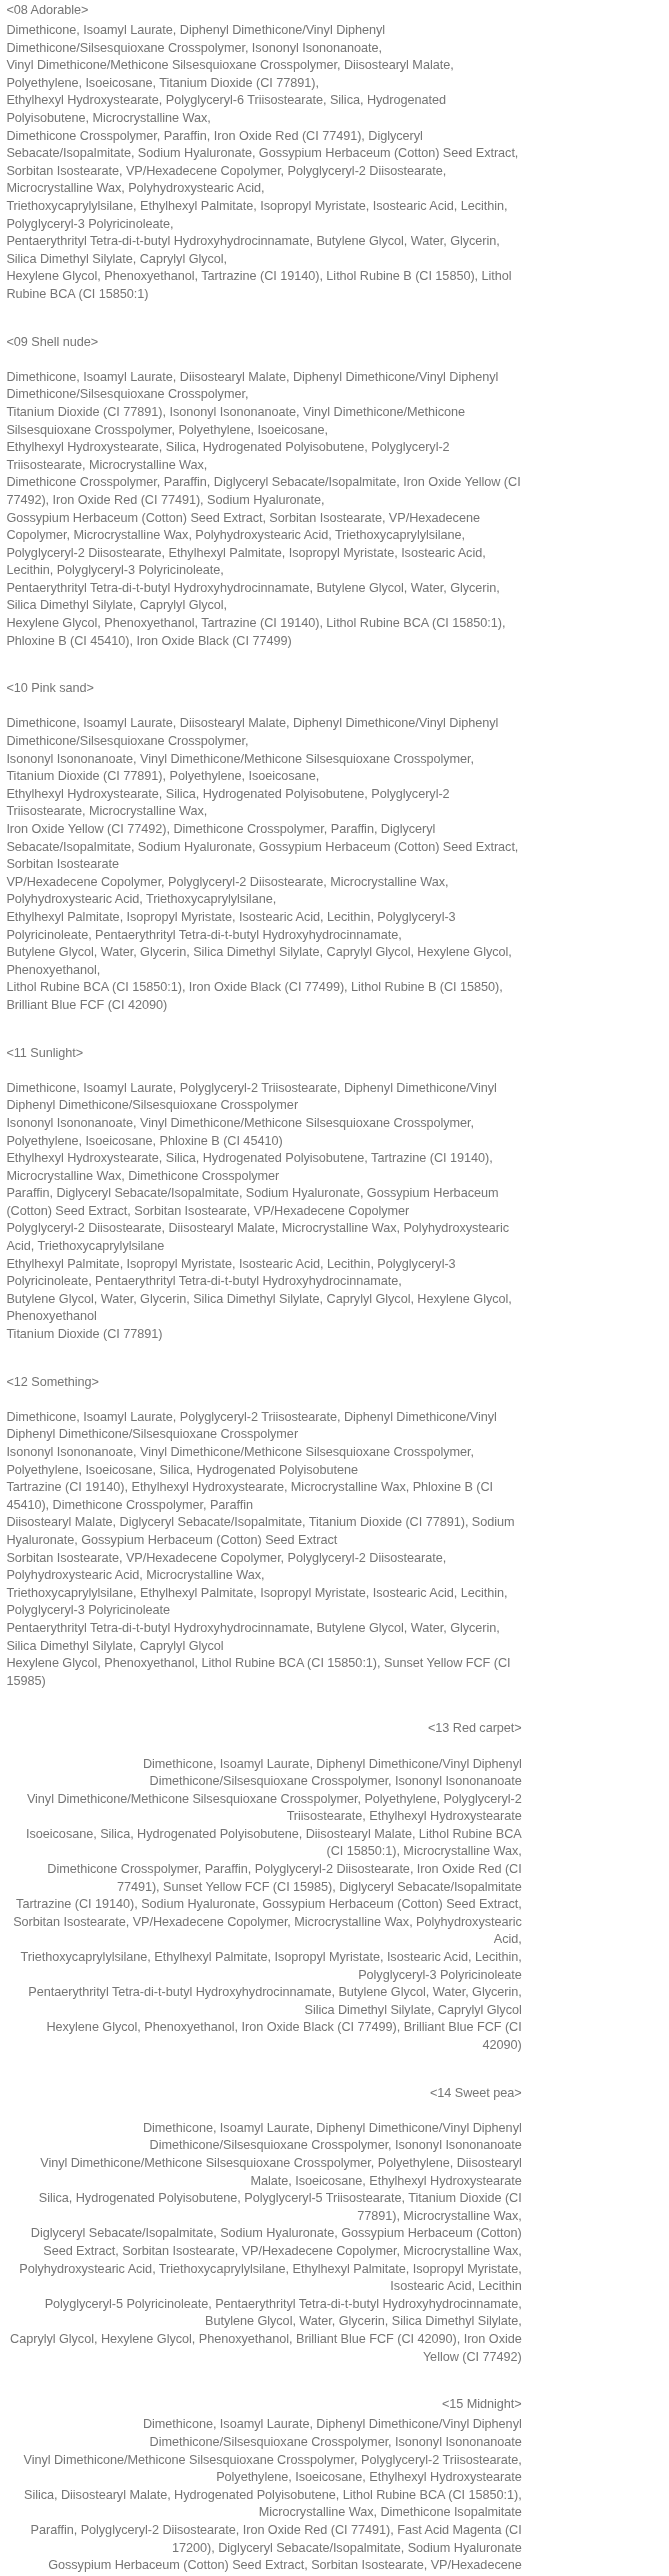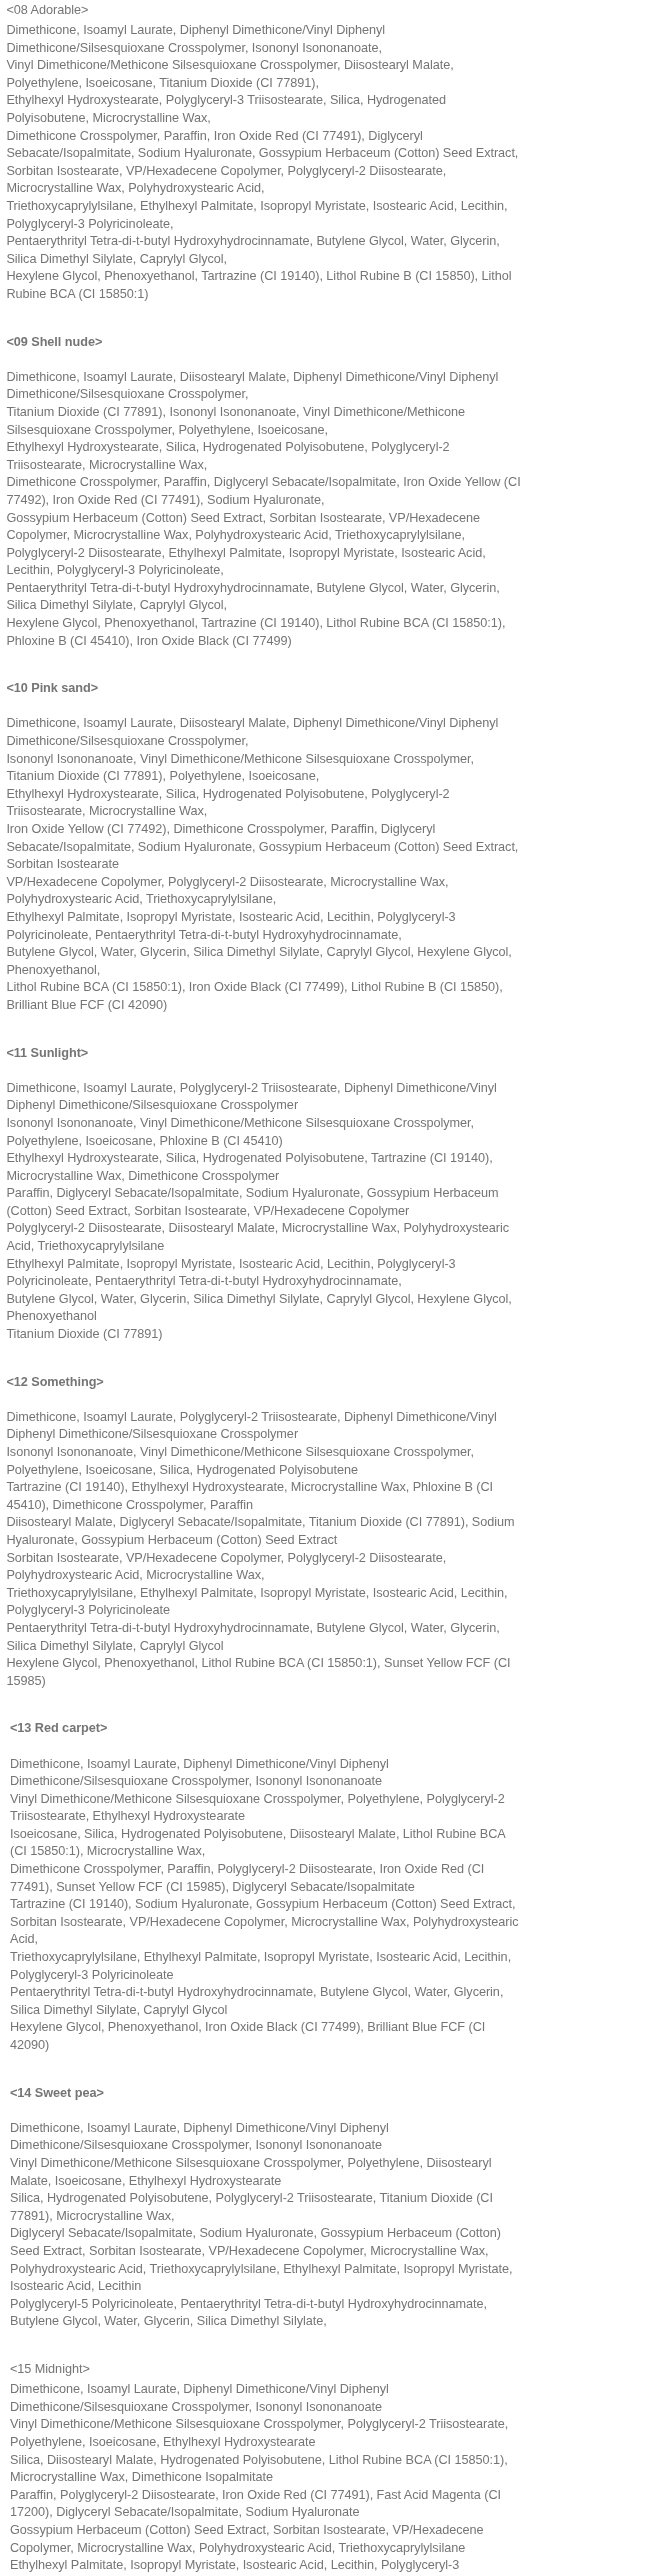--- a/index.html
+++ b/index.html
@@ -19,43 +19,43 @@
   .page {
     box-sizing: border-box;
     width: 529px;
     padding: 1.8px 7.3px 31px 6.4px;
   }
   .section + .section {
     margin-top: 30px;
   }
   .section.indent {
     padding-left: 3.6px;
+    text-align: right;
   }
   .shade-header {
     margin-bottom: 2.7px;
   }
   .section.gap .shade-header {
     margin-bottom: 17.6px;
-    font-weight: bold;
   }
   .ing-line {
     overflow-wrap: normal;
     word-break: normal;
   }
 </style>
 </head>
 <body style="color: rgb(117, 117, 117); background: rgb(255, 255, 255);">
 
 <main class="page">
   <div id="sections">
       <section class="section">
         <div class="shade-header">&lt;08 Adorable&gt;</div>
         <div class="ing-line">Dimethicone, Isoamyl Laurate, Diphenyl Dimethicone/Vinyl Diphenyl Dimethicone/Silsesquioxane Crosspolymer, Isononyl Isononanoate,</div>
         <div class="ing-line">Vinyl Dimethicone/Methicone Silsesquioxane Crosspolymer, Diisostearyl Malate, Polyethylene, Isoeicosane, Titanium Dioxide (CI 77891),</div>
-        <div class="ing-line">Ethylhexyl Hydroxystearate, Polyglyceryl-3 Triisostearate, Silica, Hydrogenated Polyisobutene, Microcrystalline Wax,</div>
+        <div class="ing-line">Ethylhexyl Hydroxystearate, Polyglyceryl-6 Triisostearate, Silica, Hydrogenated Polyisobutene, Microcrystalline Wax,</div>
         <div class="ing-line">Dimethicone Crosspolymer, Paraffin, Iron Oxide Red (CI 77491), Diglyceryl Sebacate/Isopalmitate, Sodium Hyaluronate, Gossypium Herbaceum (Cotton) Seed Extract,</div>
         <div class="ing-line">Sorbitan Isostearate, VP/Hexadecene Copolymer, Polyglyceryl-2 Diisostearate, Microcrystalline Wax, Polyhydroxystearic Acid,</div>
         <div class="ing-line">Triethoxycaprylylsilane, Ethylhexyl Palmitate, Isopropyl Myristate, Isostearic Acid, Lecithin, Polyglyceryl-3 Polyricinoleate,</div>
         <div class="ing-line">Pentaerythrityl Tetra-di-t-butyl Hydroxyhydrocinnamate, Butylene Glycol, Water, Glycerin, Silica Dimethyl Silylate, Caprylyl Glycol,</div>
         <div class="ing-line">Hexylene Glycol, Phenoxyethanol, Tartrazine (CI 19140), Lithol Rubine B (CI 15850), Lithol Rubine BCA (CI 15850:1)</div>
       </section>
       <section class="section gap">
         <div class="shade-header">&lt;09 Shell nude&gt;</div>
         <div class="ing-line">Dimethicone, Isoamyl Laurate, Diisostearyl Malate, Diphenyl Dimethicone/Vinyl Diphenyl Dimethicone/Silsesquioxane Crosspolymer,</div>
         <div class="ing-line">Titanium Dioxide (CI 77891), Isononyl Isononanoate, Vinyl Dimethicone/Methicone Silsesquioxane Crosspolymer, Polyethylene, Isoeicosane,</div>
@@ -107,24 +107,25 @@
         <div class="ing-line">Dimethicone Crosspolymer, Paraffin, Polyglyceryl-2 Diisostearate, Iron Oxide Red (CI 77491), Sunset Yellow FCF (CI 15985), Diglyceryl Sebacate/Isopalmitate</div>
         <div class="ing-line">Tartrazine (CI 19140), Sodium Hyaluronate, Gossypium Herbaceum (Cotton) Seed Extract, Sorbitan Isostearate, VP/Hexadecene Copolymer, Microcrystalline Wax, Polyhydroxystearic Acid,</div>
         <div class="ing-line">Triethoxycaprylylsilane, Ethylhexyl Palmitate, Isopropyl Myristate, Isostearic Acid, Lecithin, Polyglyceryl-3 Polyricinoleate</div>
         <div class="ing-line">Pentaerythrityl Tetra-di-t-butyl Hydroxyhydrocinnamate, Butylene Glycol, Water, Glycerin, Silica Dimethyl Silylate, Caprylyl Glycol</div>
         <div class="ing-line">Hexylene Glycol, Phenoxyethanol, Iron Oxide Black (CI 77499), Brilliant Blue FCF (CI 42090)</div>
       </section>
       <section class="section indent gap">
         <div class="shade-header">&lt;14 Sweet pea&gt;</div>
         <div class="ing-line">Dimethicone, Isoamyl Laurate, Diphenyl Dimethicone/Vinyl Diphenyl Dimethicone/Silsesquioxane Crosspolymer, Isononyl Isononanoate</div>
         <div class="ing-line">Vinyl Dimethicone/Methicone Silsesquioxane Crosspolymer, Polyethylene, Diisostearyl Malate, Isoeicosane, Ethylhexyl Hydroxystearate</div>
-        <div class="ing-line">Silica, Hydrogenated Polyisobutene, Polyglyceryl-2 Triisostearate, Titanium Dioxide (CI 77891), Microcrystalline Wax,</div>
+        <div class="ing-line">Silica, Hydrogenated Polyisobutene, Polyglyceryl-5 Triisostearate, Titanium Dioxide (CI 77891), Microcrystalline Wax,</div>
         <div class="ing-line">Diglyceryl Sebacate/Isopalmitate, Sodium Hyaluronate, Gossypium Herbaceum (Cotton) Seed Extract, Sorbitan Isostearate, VP/Hexadecene Copolymer, Microcrystalline Wax,</div>
         <div class="ing-line">Polyhydroxystearic Acid, Triethoxycaprylylsilane, Ethylhexyl Palmitate, Isopropyl Myristate, Isostearic Acid, Lecithin</div>
         <div class="ing-line">Polyglyceryl-5 Polyricinoleate, Pentaerythrityl Tetra-di-t-butyl Hydroxyhydrocinnamate, Butylene Glycol, Water, Glycerin, Silica Dimethyl Silylate,</div>
+        <div class="ing-line">Caprylyl Glycol, Hexylene Glycol, Phenoxyethanol, Brilliant Blue FCF (CI 42090), Iron Oxide Yellow (CI 77492)</div>
       </section>
       <section class="section indent">
         <div class="shade-header">&lt;15 Midnight&gt;</div>
         <div class="ing-line">Dimethicone, Isoamyl Laurate, Diphenyl Dimethicone/Vinyl Diphenyl Dimethicone/Silsesquioxane Crosspolymer, Isononyl Isononanoate</div>
         <div class="ing-line">Vinyl Dimethicone/Methicone Silsesquioxane Crosspolymer, Polyglyceryl-2 Triisostearate, Polyethylene, Isoeicosane, Ethylhexyl Hydroxystearate</div>
         <div class="ing-line">Silica, Diisostearyl Malate, Hydrogenated Polyisobutene, Lithol Rubine BCA (CI 15850:1), Microcrystalline Wax, Dimethicone Isopalmitate</div>
         <div class="ing-line">Paraffin, Polyglyceryl-2 Diisostearate, Iron Oxide Red (CI 77491), Fast Acid Magenta (CI 17200), Diglyceryl Sebacate/Isopalmitate, Sodium Hyaluronate</div>
         <div class="ing-line">Gossypium Herbaceum (Cotton) Seed Extract, Sorbitan Isostearate, VP/Hexadecene Copolymer, Microcrystalline Wax, Polyhydroxystearic Acid, Triethoxycaprylylsilane</div>
         <div class="ing-line">Ethylhexyl Palmitate, Isopropyl Myristate, Isostearic Acid, Lecithin, Polyglyceryl-3 Polyricinoleate, Pentaerythrityl Tetra-di-t-butyl Hydroxyhydrocinnamate,</div>
         <div class="ing-line">Butylene Glycol, Water, Glycerin, Silica Dimethyl Silylate, Caprylyl Glycol, Hexylene Glycol, Phenoxyethanol</div>

